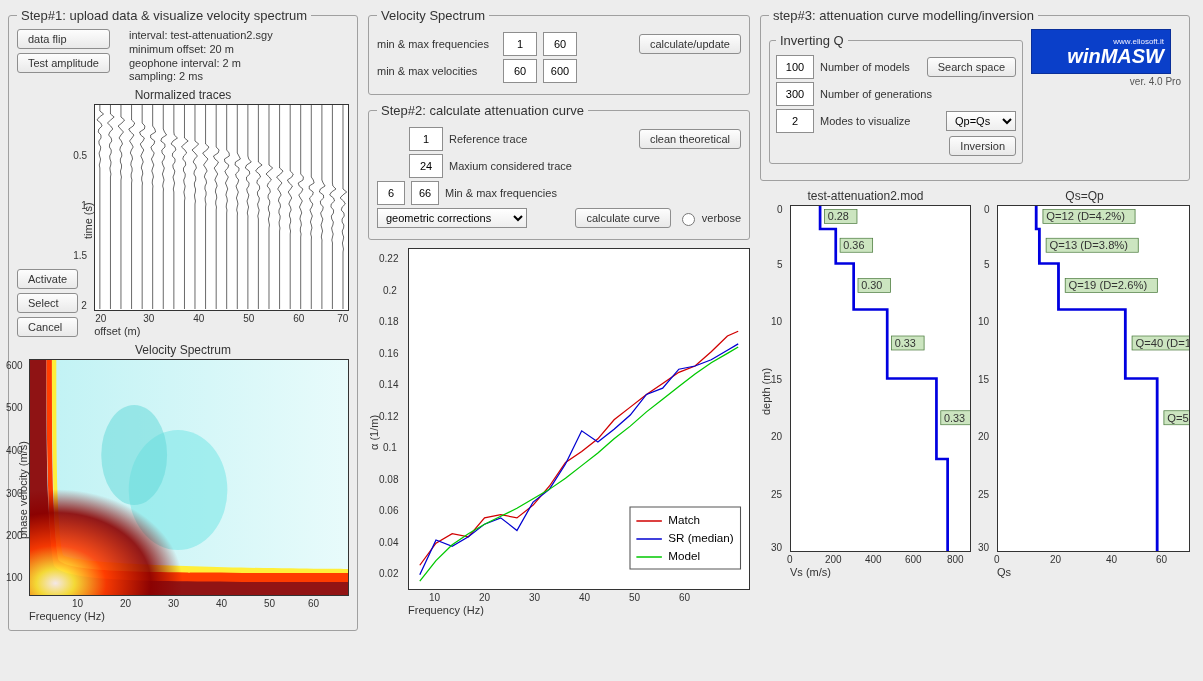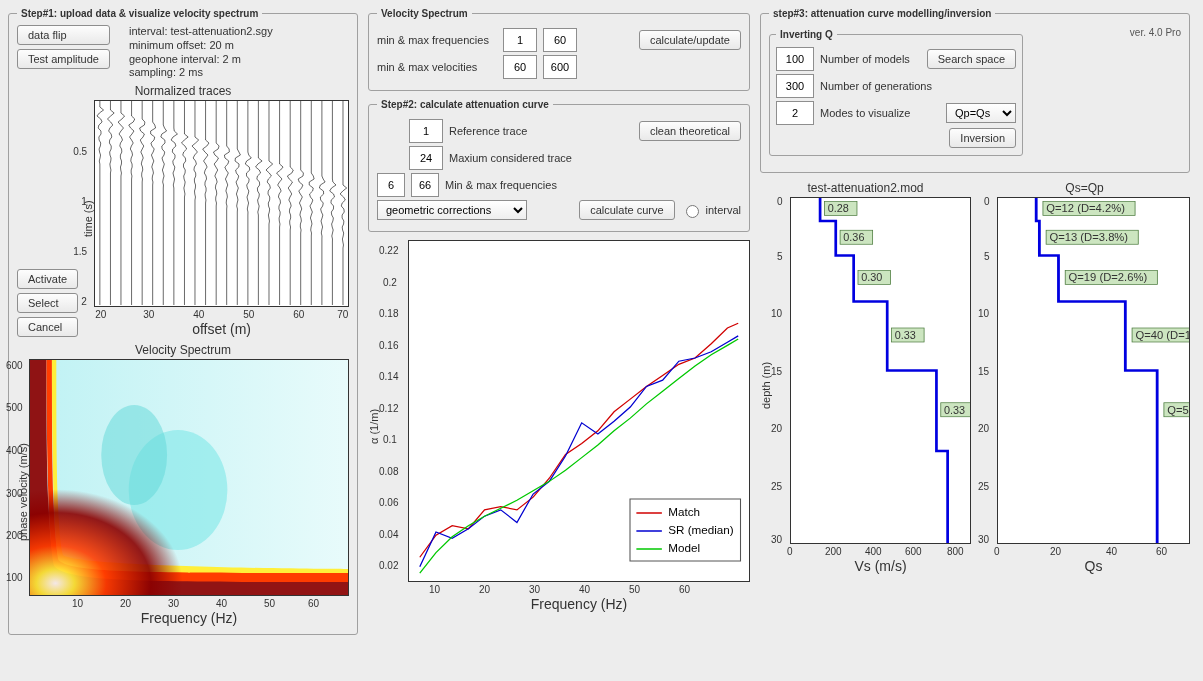--- a/index.html
+++ b/index.html
@@ -3,39 +3,39 @@
 <meta charset="utf-8">
 <style>
   body{
     margin:0;padding:8px;background:#ededed;font-family:"Segoe UI",Arial,sans-serif;
     font-size:11px;color:#333;width:1203px;height:681px;box-sizing:border-box;
   }
   fieldset{
     border:1px solid #a0a0a0;border-radius:3px;padding:6px 8px 8px 8px;margin:0 0 8px 0;
     background:#ededed;
   }
-  legend{font-size:10px;padding:0 4px;color:#333;font-weight:bold;}
+  legend{font-size:13px;padding:0 4px;color:#333;}
   .btn{
     display:inline-block;background:linear-gradient(#fdfdfd,#e9e9e9);
     border:1px solid #8e8e8e;border-radius:3px;padding:3px 10px;font-size:11px;
     cursor:pointer;color:#333;
   }
   .btn.sel{border:1px solid #2a6fbf;box-shadow:0 0 0 1px #cde4ff inset;}
   .num{
     width:28px;height:18px;border:1px solid #8e8e8e;background:#fff;
     text-align:center;font-size:11px;padding:2px;
   }
   .sel-box{
     border:1px solid #8e8e8e;background:linear-gradient(#fff,#eee);
     padding:2px 4px;font-size:11px;height:20px;
   }
   .radio-label{display:inline-flex;align-items:center;gap:4px;}
   .row{display:flex;align-items:center;gap:6px;margin:3px 0;}
   .ylabel{writing-mode:vertical-rl;transform:rotate(180deg);text-align:center;font-size:11px;}
-  .axis-label{font-size:14px;text-align:center;}
+  .axis-label{font-size:11px;text-align:left;}
   .chart-title{font-size:12px;text-align:center;margin-bottom:2px;}
   .cols{display:flex;gap:10px;}
   .col1{width:350px;}
   .col2{width:382px;}
   .col3{width:430px;}
   .plot-box{background:#fff;border:1px solid #333;position:relative;}
   .tick{font-size:10px;position:absolute;}
   svg{display:block;}
   .green-box{fill:#cce5c0;stroke:#4a7a3c;stroke-width:0.7;}
   .green-txt{font-size:10px;fill:#333;}
@@ -210,21 +210,21 @@
       <span>Min &amp; max frequencies</span>
     </div>
     <div class="row">
       <select class="sel-box" style="width:150px;">
         <option>geometric corrections</option>
       </select>
       <span style="flex:1"></span>
       <div class="btn">calculate curve</div>
       <label class="radio-label">
         <input type="radio" style="">
-            <span>interval</span>
+            <span>verbose</span>
       </label>
     </div>
   </fieldset>
 
   <div style="display:flex;margin-top:4px;">
     <div class="ylabel">α (1/m)</div>
     <div style="width:28px;"></div>
     <div style="flex:1;">
       <div class="plot-box" style="height:340px;">
         <svg width="100%" height="100%" viewBox="0 0 320 340" preserveAspectRatio="none">
@@ -291,20 +291,24 @@
               <option>Qp=Qs</option>
             </select>
           </div>
           <div class="row">
                 <span style="flex:1"></span>
             <div class="btn">Inversion</div>
           </div>
         </fieldset>
       </div>
       <div style="width:150px;">
+        <div class="logo">
+          <div class="small">www.eliosoft.it</div>
+          <div class="big">winMASW</div>
+        </div>
         <div class="ver">ver. 4.0 Pro</div>
       </div>
     </div>
   </fieldset>
 
   <div style="display:flex;gap:8px;">
 
     <div style="flex:1;">
       <div class="chart-title">test-attenuation2.mod</div>
       <div style="display:flex;">

